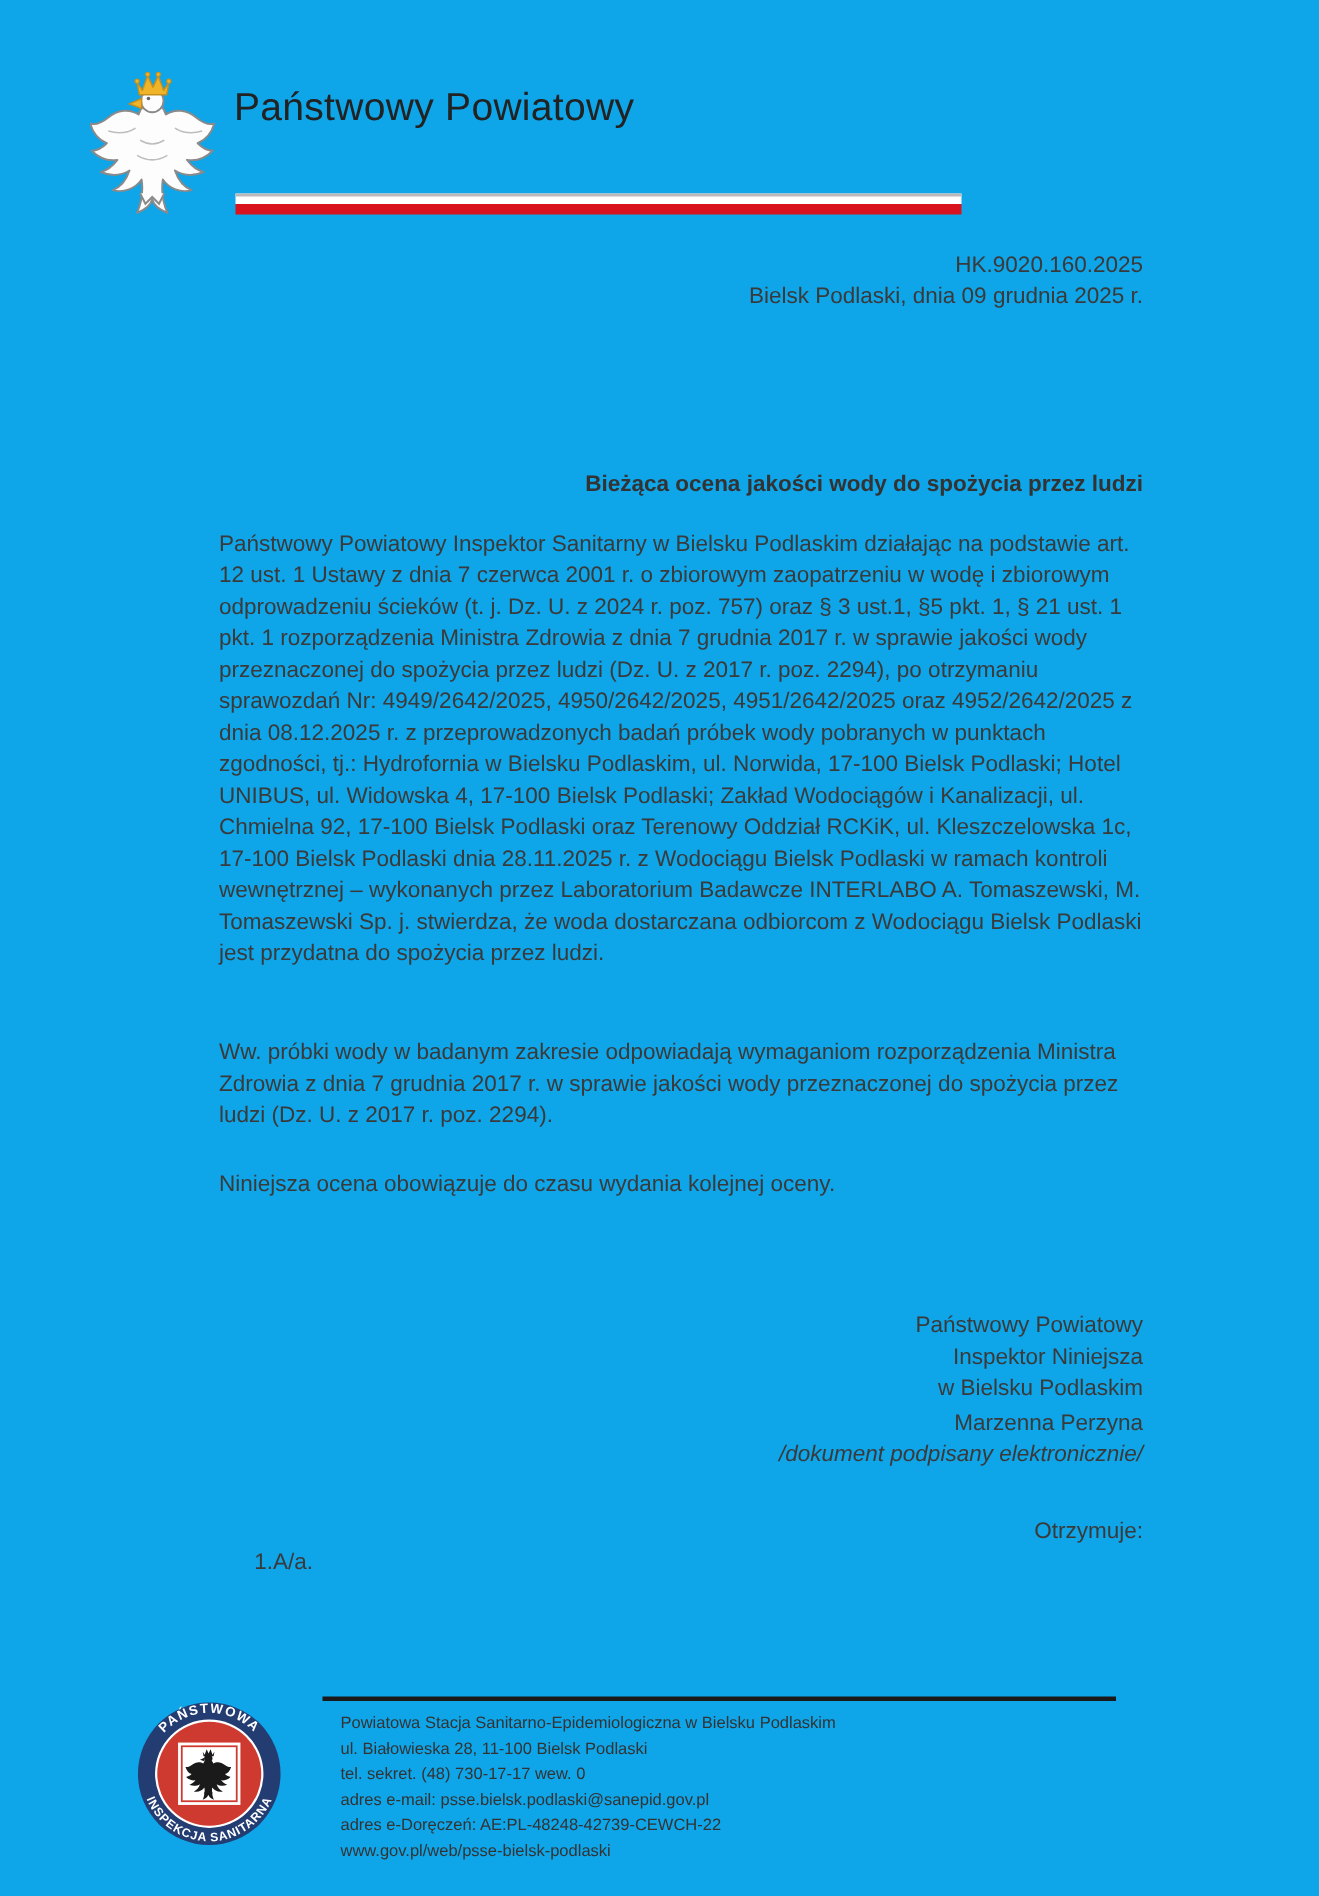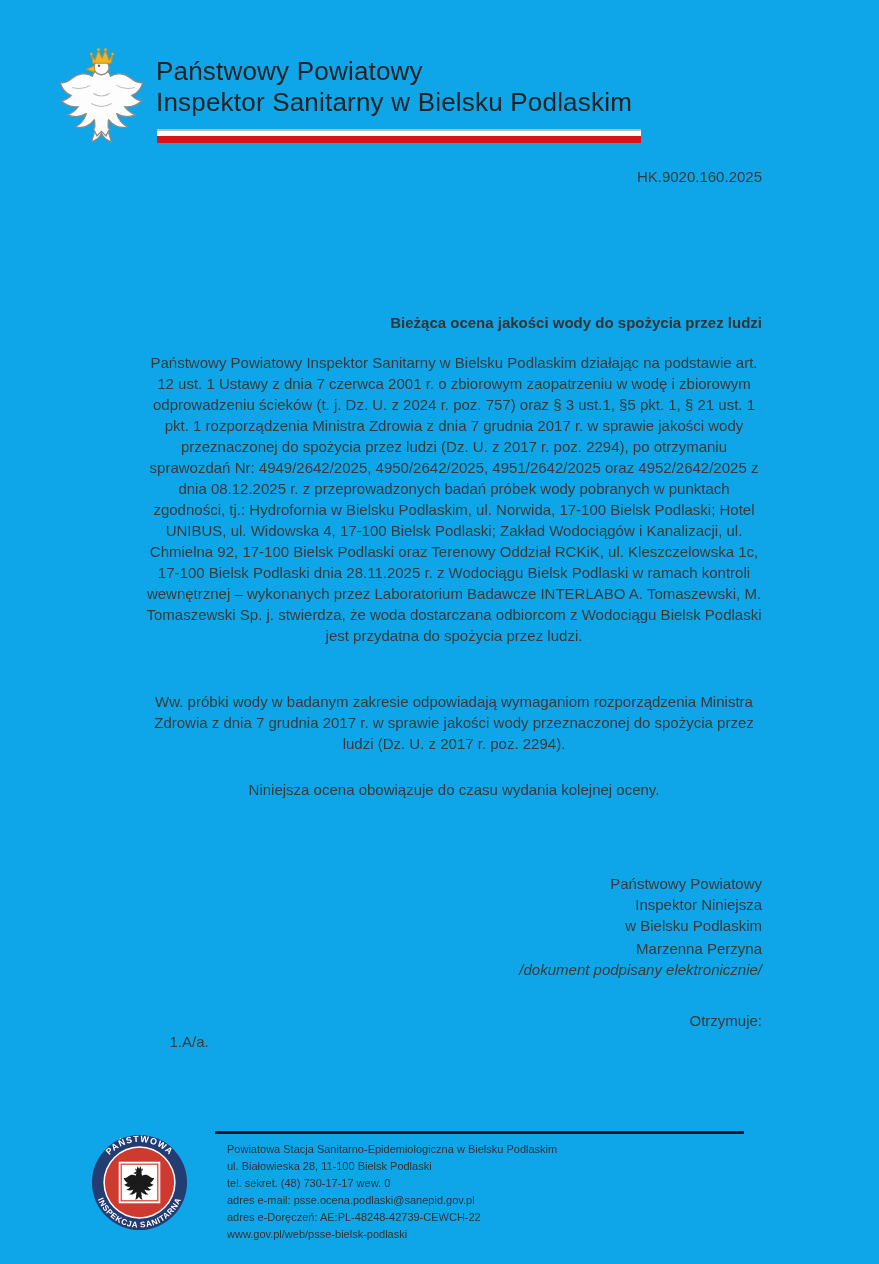--- a/index.html
+++ b/index.html
@@ -18,21 +18,21 @@
     font-size:26px;line-height:31px;color:#222;
     letter-spacing:.2px;white-space:nowrap;
   }
   .flag-bar{position:absolute;left:157px;top:129px;width:484px;}
   .flag-bar .white-stripe{height:5px;border-top:2px solid #b9b9b9;background:#fff;}
   .flag-bar .red-stripe{height:7px;background:#d9121f;}
   
   .block{position:absolute;left:146px;width:616px;font-size:15px;line-height:21px;text-align:right;}
   .line{white-space:nowrap;}
   .bold{font-weight:bold;color:#333;}
-  .para{text-align:center;}
+  .para{text-align:left;}
   .sig-note{font-style:italic;}
   .dist-row{display:flex;}
   .dist-num{width:36px;}
   
   .footer-divider{position:absolute;left:215px;top:1131px;width:529px;height:3px;background:#1a1a1a;}
   .footer-badge{position:absolute;left:90px;top:1133px;width:99px;height:99px;}
   .footer-text{
     position:absolute;left:227px;top:1141px;width:520px;
     font-size:11px;line-height:17px;color:#333;
   }
@@ -61,30 +61,30 @@
 
     <path d="M31 10 L34.5 15 L38 5.5 L41.5 13 L45 5.5 L48.5 15 L52 10 L50.5 18 L32.5 18 Z" fill="#f0b429" stroke="#c6901e" stroke-width="1" stroke-linejoin="round"></path>
     <circle cx="31" cy="9" r="1.4" fill="#f0b429" stroke="#c6901e" stroke-width=".7"></circle>
     <circle cx="38" cy="4.5" r="1.4" fill="#f0b429" stroke="#c6901e" stroke-width=".7"></circle>
     <circle cx="45" cy="4.5" r="1.4" fill="#f0b429" stroke="#c6901e" stroke-width=".7"></circle>
     <circle cx="52" cy="9" r="1.4" fill="#f0b429" stroke="#c6901e" stroke-width=".7"></circle>
   </svg>
 
   <div class="org-title">
     <div>Państwowy Powiatowy</div>
-    <div>Inspektor Sanitarny w Bielsku Podlaskim</div>
   </div>
 
   <div class="flag-bar">
     <div class="white-stripe"></div>
     <div class="red-stripe"></div>
   </div>
 
   <div class="block" style="top:166px">
     <div class="line">HK.9020.160.2025</div>
+    <div class="line">Bielsk Podlaski, dnia 09 grudnia 2025 r.</div>
   </div>
 
 
   <div class="block bold" style="top:312px">Bieżąca ocena jakości wody do spożycia przez ludzi</div>
 
   <div class="block para" style="top:352px">Państwowy Powiatowy Inspektor Sanitarny w Bielsku Podlaskim działając na podstawie art. 12 ust. 1 Ustawy z dnia 7 czerwca 2001 r. o zbiorowym zaopatrzeniu w wodę i zbiorowym odprowadzeniu ścieków (t. j. Dz. U. z 2024 r. poz. 757) oraz § 3 ust.1, §5 pkt. 1, § 21 ust. 1 pkt. 1 rozporządzenia Ministra Zdrowia z dnia 7 grudnia 2017 r. w sprawie jakości wody przeznaczonej do spożycia przez ludzi (Dz. U. z 2017 r. poz. 2294), po otrzymaniu sprawozdań Nr: 4949/2642/2025, 4950/2642/2025, 4951/2642/2025 oraz 4952/2642/2025 z dnia 08.12.2025 r. z przeprowadzonych badań próbek wody pobranych w punktach zgodności, tj.: Hydrofornia w Bielsku Podlaskim, ul. Norwida, 17-100 Bielsk Podlaski; Hotel UNIBUS, ul. Widowska 4, 17-100 Bielsk Podlaski; Zakład Wodociągów i Kanalizacji, ul. Chmielna 92, 17-100 Bielsk Podlaski oraz Terenowy Oddział RCKiK, ul. Kleszczelowska 1c, 17-100 Bielsk Podlaski dnia 28.11.2025 r. z Wodociągu Bielsk Podlaski w ramach kontroli wewnętrznej – wykonanych przez Laboratorium Badawcze INTERLABO A. Tomaszewski, M. Tomaszewski Sp. j. stwierdza, że woda dostarczana odbiorcom z Wodociągu Bielsk Podlaski jest przydatna do spożycia przez ludzi.</div>
 
   <div class="block para" style="top:691px">Ww. próbki wody w badanym zakresie odpowiadają wymaganiom rozporządzenia Ministra Zdrowia z dnia 7 grudnia 2017 r. w sprawie jakości wody przeznaczonej do spożycia przez ludzi (Dz. U. z 2017 r. poz. 2294).</div>
 
   <div class="block para" style="top:779px">Niniejsza ocena obowiązuje do czasu wydania kolejnej oceny.</div>
@@ -138,18 +138,18 @@
     </text>
     <text font-family="Liberation Sans, sans-serif" font-size="8.2" font-weight="bold" fill="#ffffff" letter-spacing=".6">
       <textPath href="#arcBottom" startOffset="50%" text-anchor="middle">INSPEKCJA SANITARNA</textPath>
     </text>
   </svg>
 
   <div class="footer-text">
     <div class="line">Powiatowa Stacja Sanitarno-Epidemiologiczna w Bielsku Podlaskim</div>
     <div class="line">ul. Białowieska 28, 11-100 Bielsk Podlaski</div>
     <div class="line">tel. sekret. (48) 730-17-17 wew. 0</div>
-    <div class="line">adres e-mail: psse.ocena.podlaski@sanepid.gov.pl</div>
+    <div class="line">adres e-mail: psse.bielsk.podlaski@sanepid.gov.pl</div>
     <div class="line">adres e-Doręczeń: AE:PL-48248-42739-CEWCH-22</div>
     <div class="line">www.gov.pl/web/psse-bielsk-podlaski</div>
   </div>
 
 </div>
 
 </body></html>

